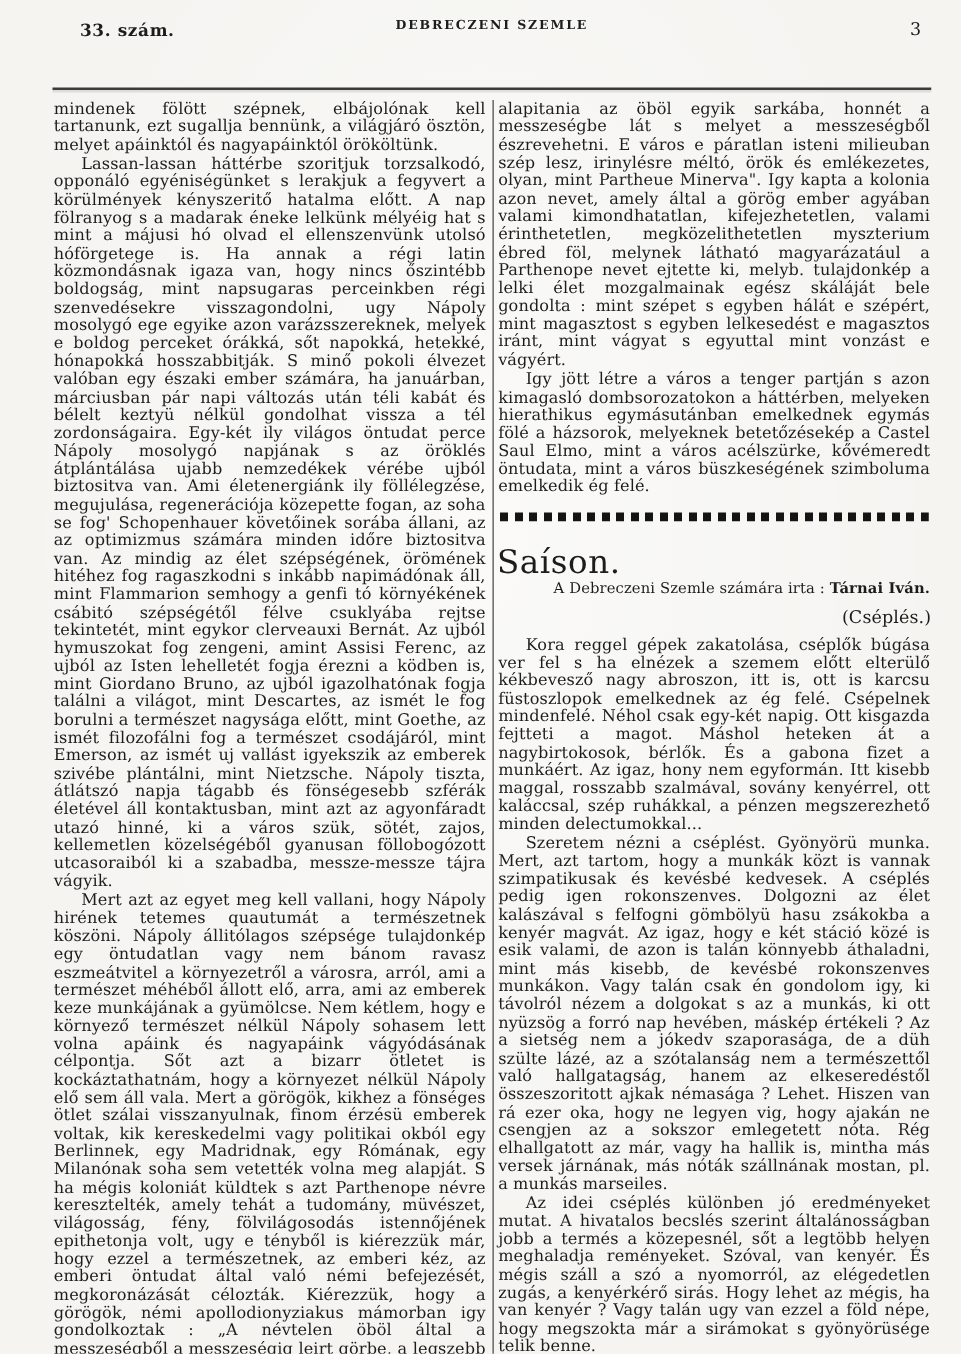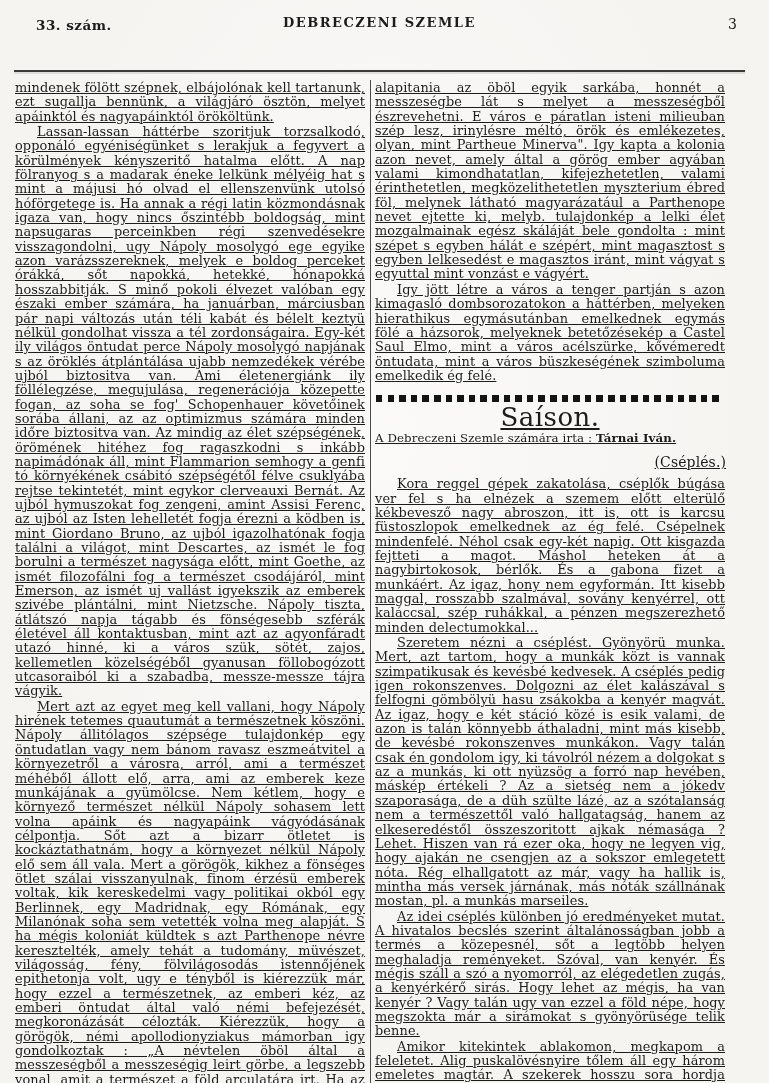--- a/index.html
+++ b/index.html
@@ -7,39 +7,38 @@
     width:769px;height:1083px;
     background:#f5f4f1;
     font-family:"DejaVu Serif","Liberation Serif",serif;
     color:#1c1c1c;
     overflow:hidden;
     position:relative;
   }
   .page{
     width:769px;height:1083px;
     box-sizing:border-box;
-    padding:10px 24px 0 14px;
+    padding:10px 24px 0 42px;
     background:
       radial-gradient(ellipse at 50% 40%, rgba(255,255,255,.55), rgba(0,0,0,0) 70%),
       #f5f4f1;
-    text-decoration: underline;
   }
   
   .header{
     position:relative;
     height:30px;
   }
   .issue{
     position:absolute;left:22px;top:7px;
     font-size:13.5px;font-weight:bold;letter-spacing:.5px;
   }
   .masthead{
     position:absolute;left:0;right:0;top:5px;
     text-align:center;
-    font-size:13px;font-weight:bold;letter-spacing:1.5px;
+    font-size:10px;font-weight:bold;letter-spacing:1.5px;
   }
   .pageno{
     position:absolute;right:8px;top:6px;
     font-size:14px;
   }
   .header-rule{
     height:2px;background:#3a3a3a;
     margin-top:30px;
     box-shadow:0 2px 0 rgba(60,60,60,.12);
   }
@@ -62,28 +61,27 @@
     margin:0 3px 0 4px;
     flex:0 0 1px;
   }
   
   .squares-divider{
     height:7px;
     margin:12px 2px 0 2px;
     background:repeating-linear-gradient(90deg,#141414 0 6.5px,transparent 6.5px 11.6px);
   }
   .saison-title{
-    text-align:center;
     font-size:26px;
-    margin:8px 0 2px 0;
+    margin:26px 0 2px 0;
     font-weight:normal;
     letter-spacing:.5px;
   }
   .saison-byline{
-    text-align:left;
+    text-align:right;
     font-size:11.8px;
     text-indent:0 !important;
     margin-top:6px !important;
   }
   .saison-byline .author{font-weight:bold;}
   .saison-subtitle{
     text-align:right;
     font-size:14px;
     text-indent:0 !important;
     margin:10px 0 8px 0 !important;

